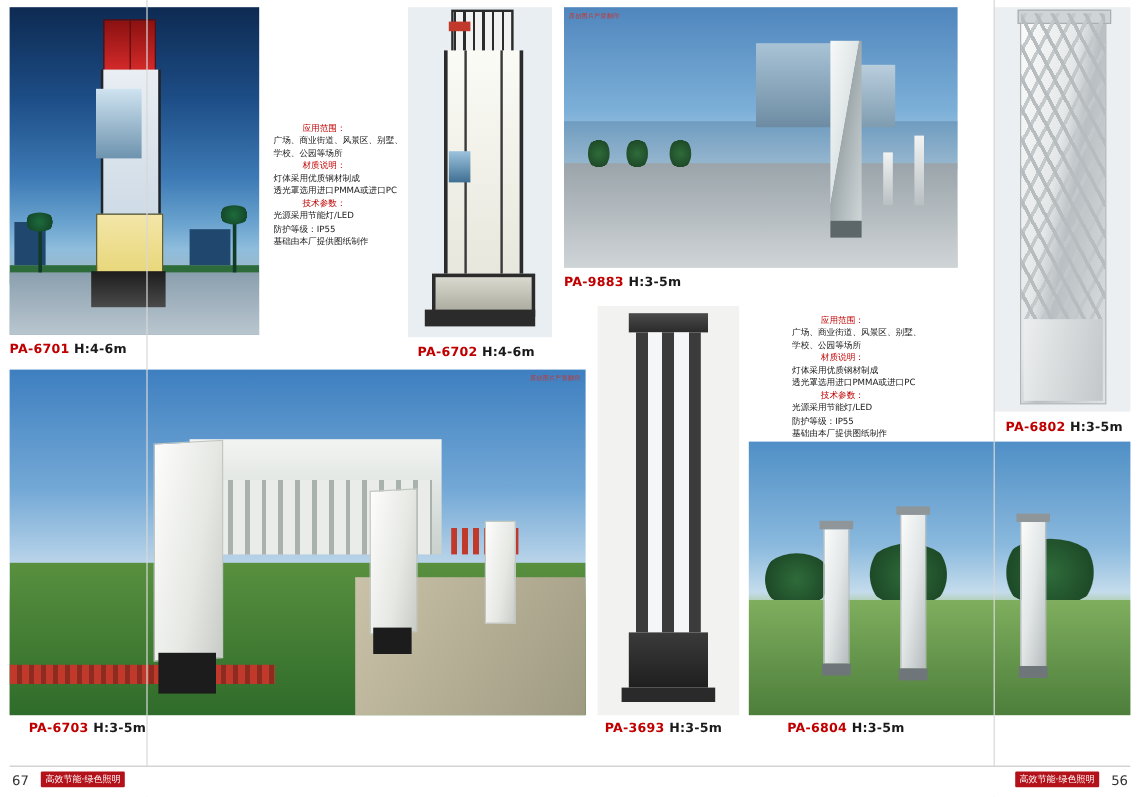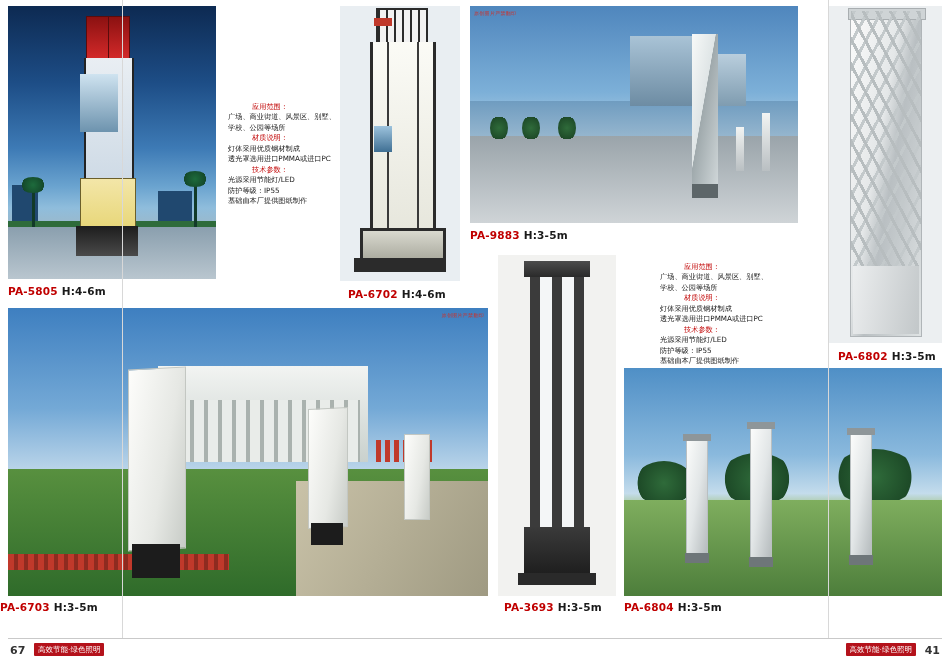--- a/index.html
+++ b/index.html
@@ -33,21 +33,21 @@
     letter-spacing:0.3px;
   }
 
   
   .spec{position:absolute;font-size:7.2px;line-height:1.45;color:#1a1a1a;white-space:nowrap;}
   .spec .hd{color:#c00000;font-weight:normal;margin-left:24px;}
 
   
   .footbar{position:absolute;bottom:0;left:0;width:950px;height:26px;background:#fff;}
   .footline{position:absolute;left:8px;top:0;width:934px;height:1px;background:#c9c9c9;}
-  .pg{position:absolute;top:6px;font-size:11px;color:#333;font-weight:bold;text-align:right;}
+  .pg{position:absolute;top:6px;font-size:11px;color:#333;font-weight:normal;text-align:right;}
   .footlogo{position:absolute;top:5px;height:13px;background:#b4121b;color:#fff;font-size:7.5px;line-height:13px;padding:0 4px;border-radius:1px;white-space:nowrap;}
   .spine{position:absolute;top:0;width:1px;height:664px;background:#d8d8d8;}
 
   
   .s6701{left:8px;top:6px;width:208px;height:273px;
     background:linear-gradient(#0d2a52 0%,#1d4d86 28%,#3d7ab5 52%,#6aa3cf 66%,#8fbddc 74%,#9ab9cc 80%,#8fa8b6 100%);}
   .s6701 .ground{position:absolute;left:0;bottom:0;width:100%;height:52px;background:linear-gradient(#8a9fae,#b9c6cf);}
   .s6701 .grass{position:absolute;left:0;bottom:42px;width:100%;height:16px;background:#2e6b3a;}
   .s6701 .bld{position:absolute;bottom:58px;background:#20486f;}
   .s6701 .palm{position:absolute;bottom:52px;width:3px;background:#123a28;}
@@ -119,41 +119,41 @@
   .s6703 .flow{position:absolute;left:0;bottom:26px;width:46%;height:16px;background:repeating-linear-gradient(90deg,#c0392b 0 6px,#8e2b20 6px 10px);}
   .s6703 .p1{position:absolute;left:120px;top:60px;width:56px;height:180px;
     background:linear-gradient(100deg,#fdfdfb 0%,#e6e8e4 60%,#c8ccc7 100%);transform:skewY(-3deg);border:1px solid #c3c7c2;}
   .s6703 .p1b{position:absolute;left:124px;top:236px;width:48px;height:34px;background:#1c1c1c;}
   .s6703 .p2{position:absolute;left:300px;top:100px;width:38px;height:118px;
     background:linear-gradient(100deg,#fdfdfb 0%,#e6e8e4 60%,#c8ccc7 100%);transform:skewY(-3deg);border:1px solid #c3c7c2;}
   .s6703 .p2b{position:absolute;left:303px;top:215px;width:32px;height:22px;background:#1c1c1c;}
   .s6703 .p3{position:absolute;left:396px;top:126px;width:24px;height:84px;
     background:linear-gradient(100deg,#fdfdfb 0%,#e6e8e4 60%,#c8ccc7 100%);border:1px solid #c3c7c2;}
   .s6703 .flags{position:absolute;left:368px;top:132px;width:56px;height:22px;background:repeating-linear-gradient(90deg,#c0392b 0 5px,transparent 5px 9px);}
-  .c6703{left:0;top:601px;}
+  .c6703{left:24px;top:601px;}
 
   
   .s6803{left:498px;top:255px;width:118px;height:341px;background:#f2f2f0;}
   .t6803{position:absolute;left:26px;top:6px;width:66px;height:328px;}
   .t6803 .head{position:absolute;left:0;top:0;width:66px;height:16px;background:linear-gradient(#4c4c4c,#2a2a2a);}
   .t6803 .body{position:absolute;left:6px;top:16px;width:54px;height:250px;background:linear-gradient(90deg,#3b3b3b 0 10px,#f4f6f7 10px 22px,#3b3b3b 22px 32px,#f4f6f7 32px 44px,#3b3b3b 44px 54px);}
   .t6803 .base{position:absolute;left:0;top:266px;width:66px;height:46px;background:linear-gradient(#3a3a3a,#1f1f1f);}
   .t6803 .foot{position:absolute;left:-6px;top:312px;width:78px;height:12px;background:#2a2a2a;}
   .c6803{left:504px;top:601px;}
 
   
   .s6804{left:624px;top:368px;width:318px;height:228px;
     background:linear-gradient(#4f8fc6 0%,#8ab9dd 38%,#c4dcec 55%,#9fc27d 62%,#6e9c52 100%);}
   .s6804 .sky{position:absolute;left:0;top:0;width:100%;height:58%;}
   .s6804 .tree{position:absolute;bottom:40%;background:radial-gradient(circle,#2f6b3a 0%,#1d4a27 70%,transparent 72%);border-radius:50%;}
   .s6804 .lawn{position:absolute;left:0;bottom:0;width:100%;height:42%;background:linear-gradient(#7fae5e,#4d7e3b);}
   .s6804 .pole{position:absolute;width:20px;background:linear-gradient(100deg,#fbfcfb 0%,#e2e6e7 50%,#b6bcbe 100%);border:1px solid #b9bfc1;}
   .s6804 .pole .tp{position:absolute;left:-4px;top:-7px;width:28px;height:7px;background:#8e9699;}
   .s6804 .pole .bs{position:absolute;left:-2px;bottom:-10px;width:24px;height:10px;background:#6e7679;}
-  .c6804{left:624px;top:601px;}
+  .c6804{left:656px;top:601px;}
 </style>
 </head>
 <body>
 
 <div class="page">
 
   <div class="photo s6701">
     <div class="grass"></div>
     <div class="ground"></div>
     <div class="bld" style="left:4px;width:26px;height:36px;"></div>
@@ -164,21 +164,21 @@
     <div class="palmtop" style="left:174px;bottom:92px;"></div>
     <div class="t6701">
       <div class="red"></div>
       <div class="mid"></div>
       <div class="midimg"></div>
       <div class="yel"></div>
       <div class="base"></div>
     </div>
   </div>
   <div class="cap c6701">
-    <span>PA-5805</span>
+    <span>PA-6701</span>
     <span class="h">H:4-6m</span>
   </div>
 
   <div class="photo s6702">
     <div class="t6702">
       <div class="grid"></div>
       <div class="col"></div>
       <div class="hdr"></div>
       <div class="pic"></div>
       <div class="base"></div>
@@ -305,17 +305,17 @@
     <span class="h">H:3-5m</span>
   </div>
 
   <div class="spine" style="left:122px;"></div>
   <div class="spine" style="left:828px;"></div>
 
   <div class="footbar">
     <div class="footline"></div>
     <div class="pg" style="left:10px;">67</div>
     <div class="footlogo" style="left:34px;">高效节能·绿色照明</div>
-    <div class="pg" style="right:10px;">41</div>
+    <div class="pg" style="right:10px;">56</div>
     <div class="footlogo" style="right:34px;">高效节能·绿色照明</div>
   </div>
 
 </div>
 
 </body></html>

